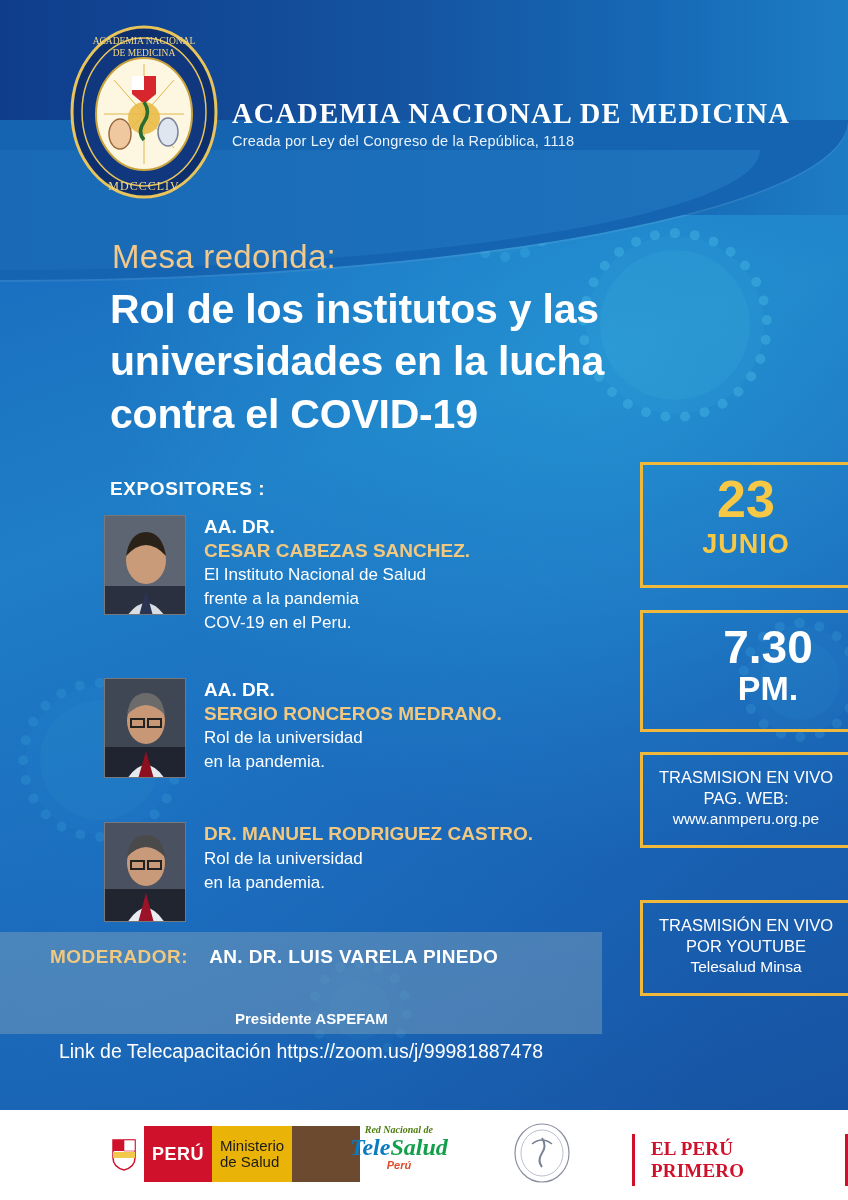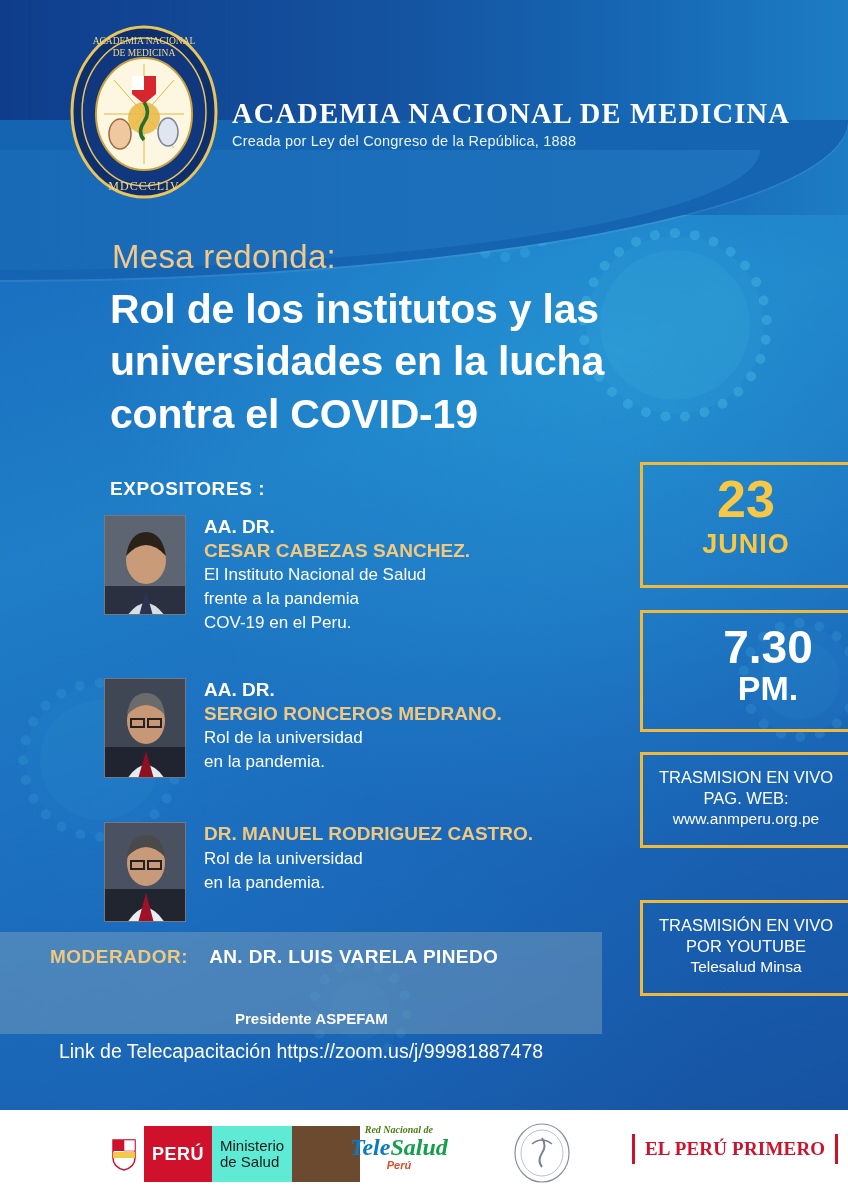--- a/index.html
+++ b/index.html
@@ -154,34 +154,34 @@
   .footer-inner {
     position: relative; width: 848px; height: 90px;
   }
   .f-minsa { position: absolute; left: 104px; top: 16px; display: flex; align-items: stretch; height: 56px; }
   .f-escudo { width: 40px; height: 56px; display:flex; align-items:center; justify-content:center; }
   .f-peru {
     background: #d0112b; color: #fff; font-weight: bold; font-size: 18px;
     padding: 0 8px; display: flex; align-items: center; letter-spacing: .5px;
   }
   .f-min {
-    background: #5eead4; color: #1b1b1b; font-size: 15px; padding: 0 8px;
+    background: #eab308; color: #1b1b1b; font-size: 15px; padding: 0 8px;
     display: flex; flex-direction: column; justify-content: center; line-height: 1.1;
   }
   .f-brown { width: 68px; background: #6b4a30; }
   .f-tele { position: absolute; left: 350px; top: 14px; text-align: center; }
   .f-tele-1 { font-size: 10px; color: #4d7c0f; font-family: "Liberation Serif", serif; font-style: italic; font-weight: bold; }
   .f-tele-2 { font-size: 24px; color: #0a7bc0; font-weight: bold; font-family: "Liberation Serif", serif; font-style: italic; line-height: 1; }
   .f-tele-2 span { color: #14a04a; }
   .f-tele-3 { font-size: 11px; color: #e04b2a; font-style: italic; font-weight: bold; }
   .f-seal2 { position: absolute; left: 512px; top: 12px; width: 60px; height: 62px; }
   .f-pp {
     position: absolute; left: 632px; top: 24px;
     border-left: 3px solid #d0112b; border-right: 3px solid #d0112b;
-    padding: 4px 10px; color: #d0112b; font-family: "Liberation Serif", serif;
+    padding: 4px 16px; color: #d0112b; font-family: "Liberation Serif", serif;
     font-weight: bold; font-size: 19px; letter-spacing: .2px;
   }
 </style>
 </head>
 <body>
 
 <div class="poster">
 
   <div class="virus v1"></div>
   <div class="virus v2"></div>
@@ -207,21 +207,21 @@
     <path d="M82 80 q7 10 0 20 q-7 10 0 18" stroke="#2a6b32" stroke-width="3.5" fill="none"></path>
     <ellipse cx="58" cy="112" rx="11" ry="15" fill="#f0c8a0" stroke="#9a6b3f" stroke-width="1.5"></ellipse>
     <ellipse cx="106" cy="110" rx="10" ry="14" fill="#dfe6ef" stroke="#7a8599" stroke-width="1.5"></ellipse>
     <text x="82" y="22" text-anchor="middle" font-family="Liberation Serif, serif" font-size="9.5" fill="#f4d98a">ACADEMIA NACIONAL</text>
     <text x="82" y="34" text-anchor="middle" font-family="Liberation Serif, serif" font-size="9.5" fill="#f4d98a">DE MEDICINA</text>
     <text x="82" y="168" text-anchor="middle" font-family="Liberation Serif, serif" font-size="12" fill="#f4d98a" letter-spacing="1">MDCCCLIV</text>
   </svg>
 
   <div class="header-text">
     <div class="header-title">ACADEMIA NACIONAL DE MEDICINA</div>
-    <div class="header-sub">Creada por Ley del Congreso de la República, 1888</div>
+    <div class="header-sub">Creada por Ley del Congreso de la República, 1118</div>
   </div>
 
   <div class="mesa">Mesa redonda:</div>
   <div class="title">
     <div>Rol de los institutos y las</div>
     <div>universidades en la lucha</div>
     <div>contra el COVID-19</div>
   </div>
 
   <div class="expositores">EXPOSITORES :</div>

